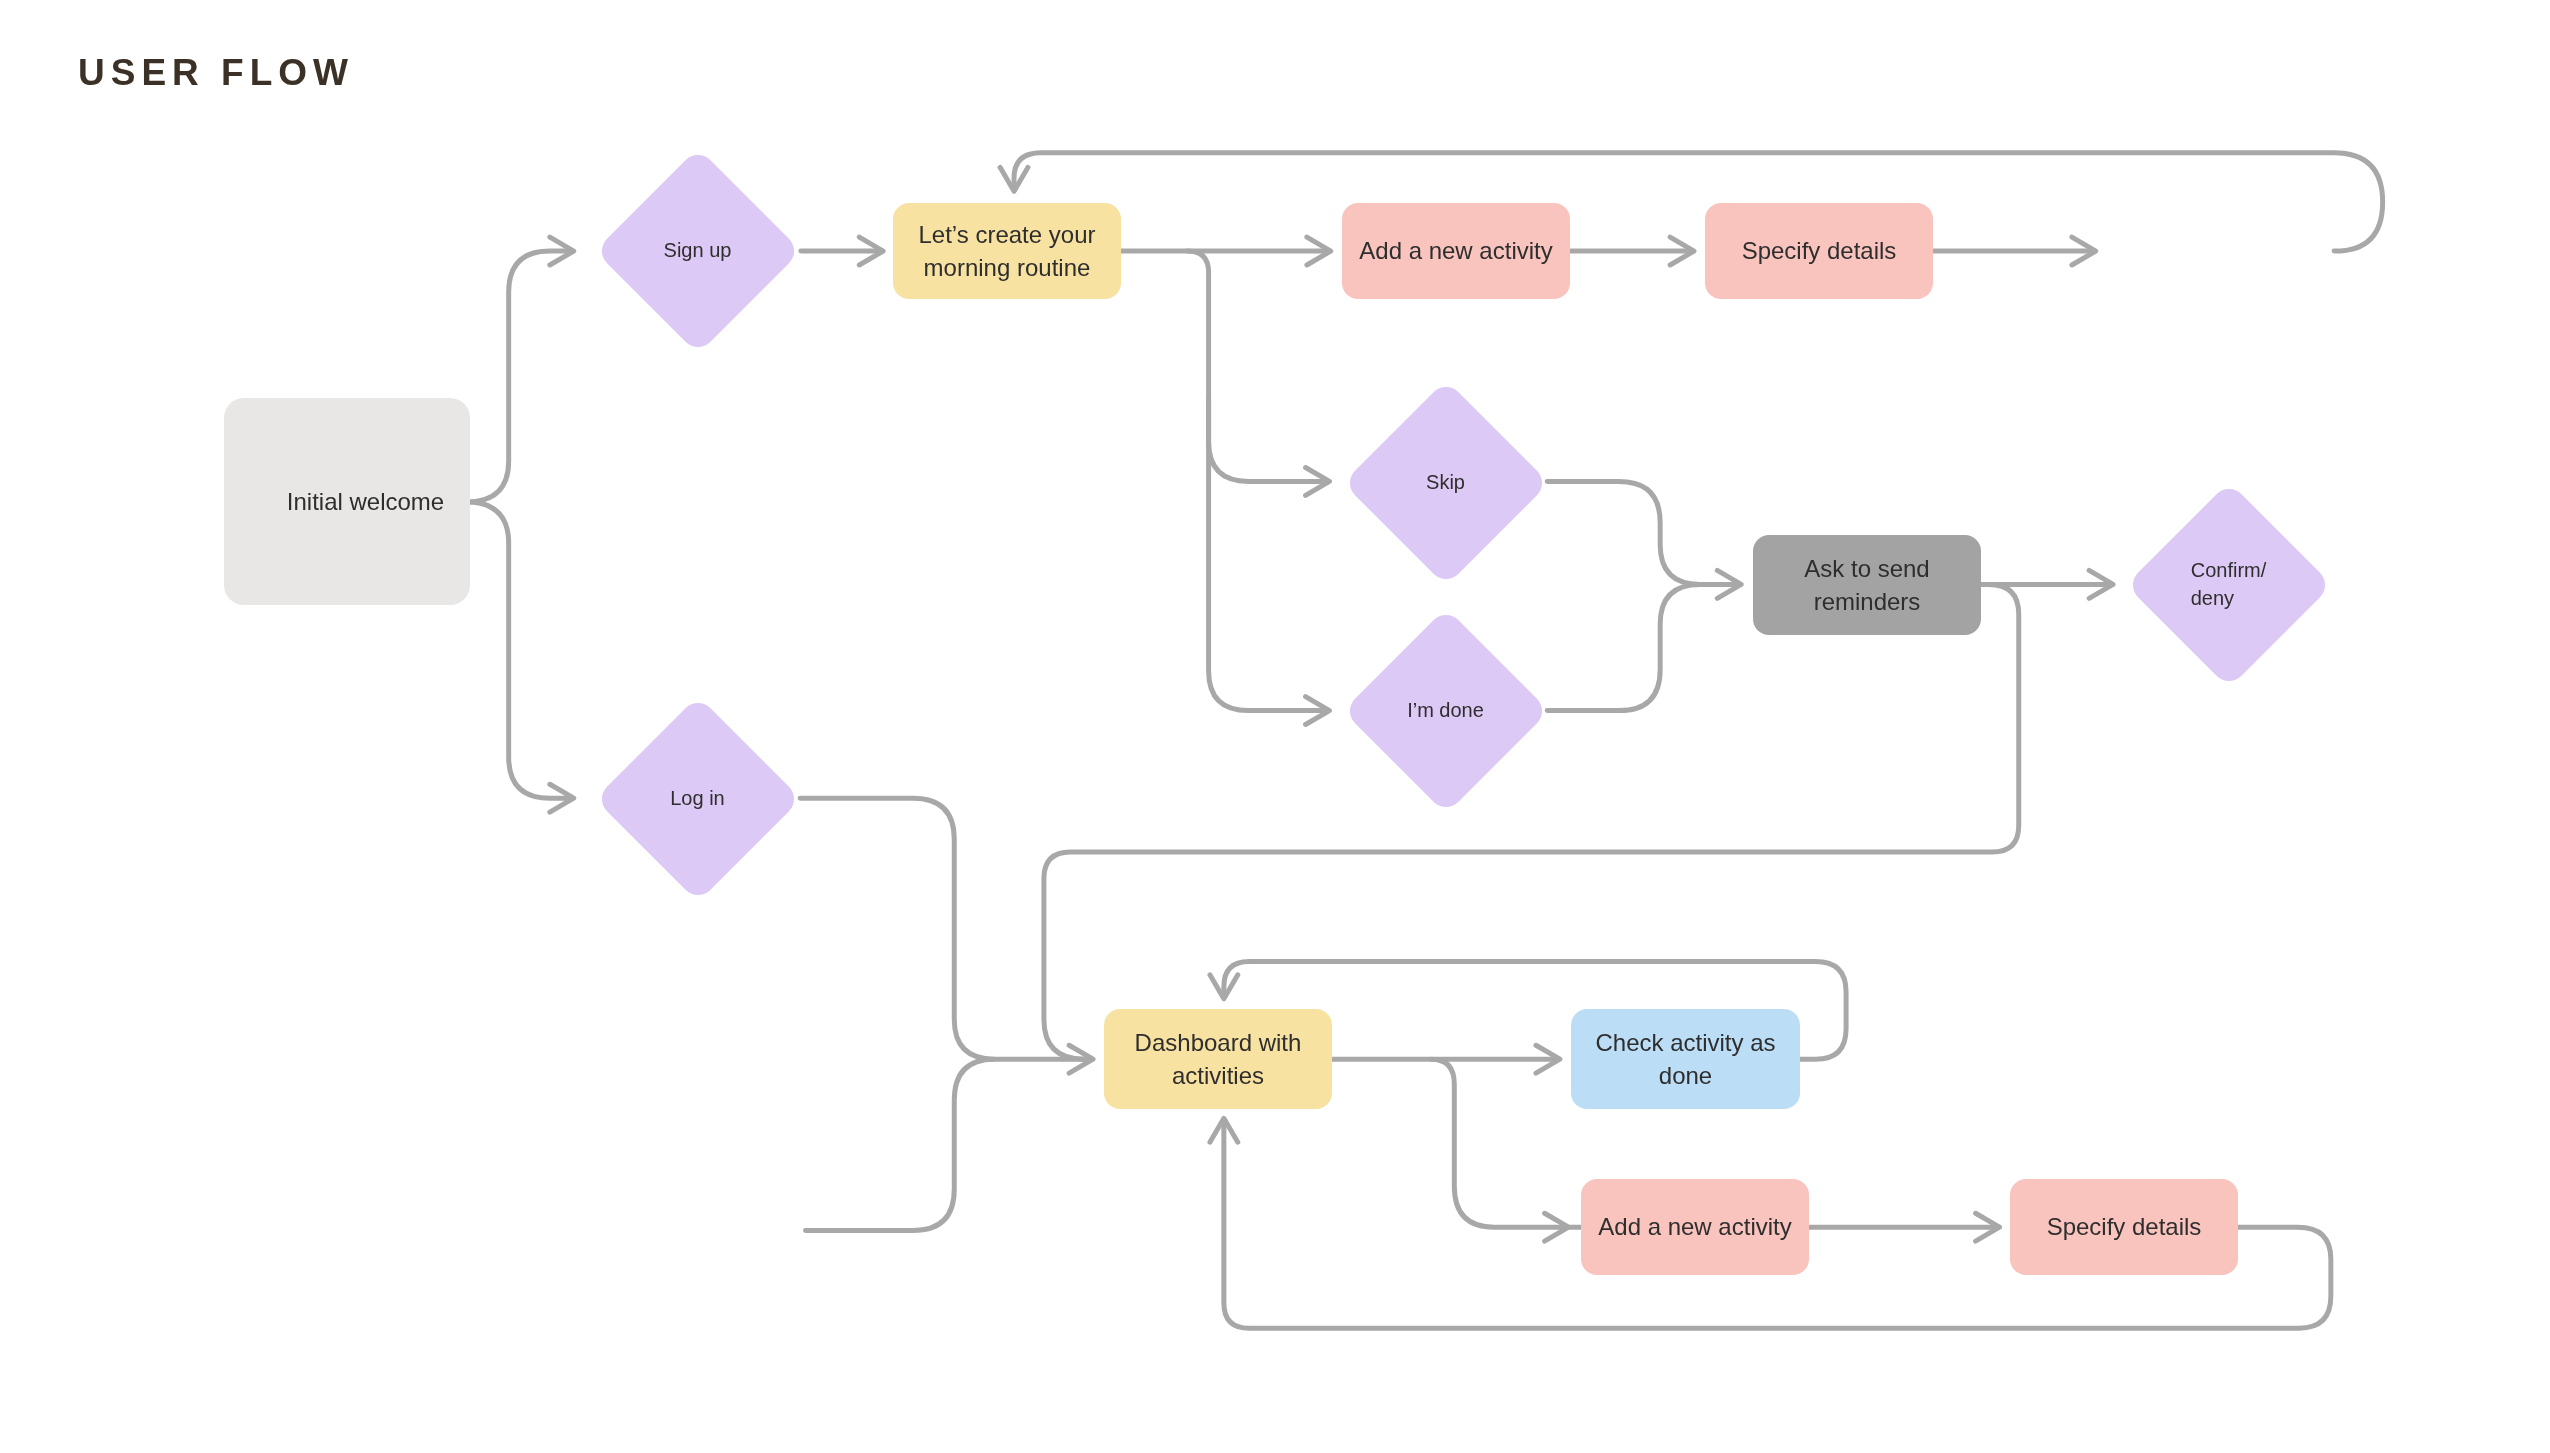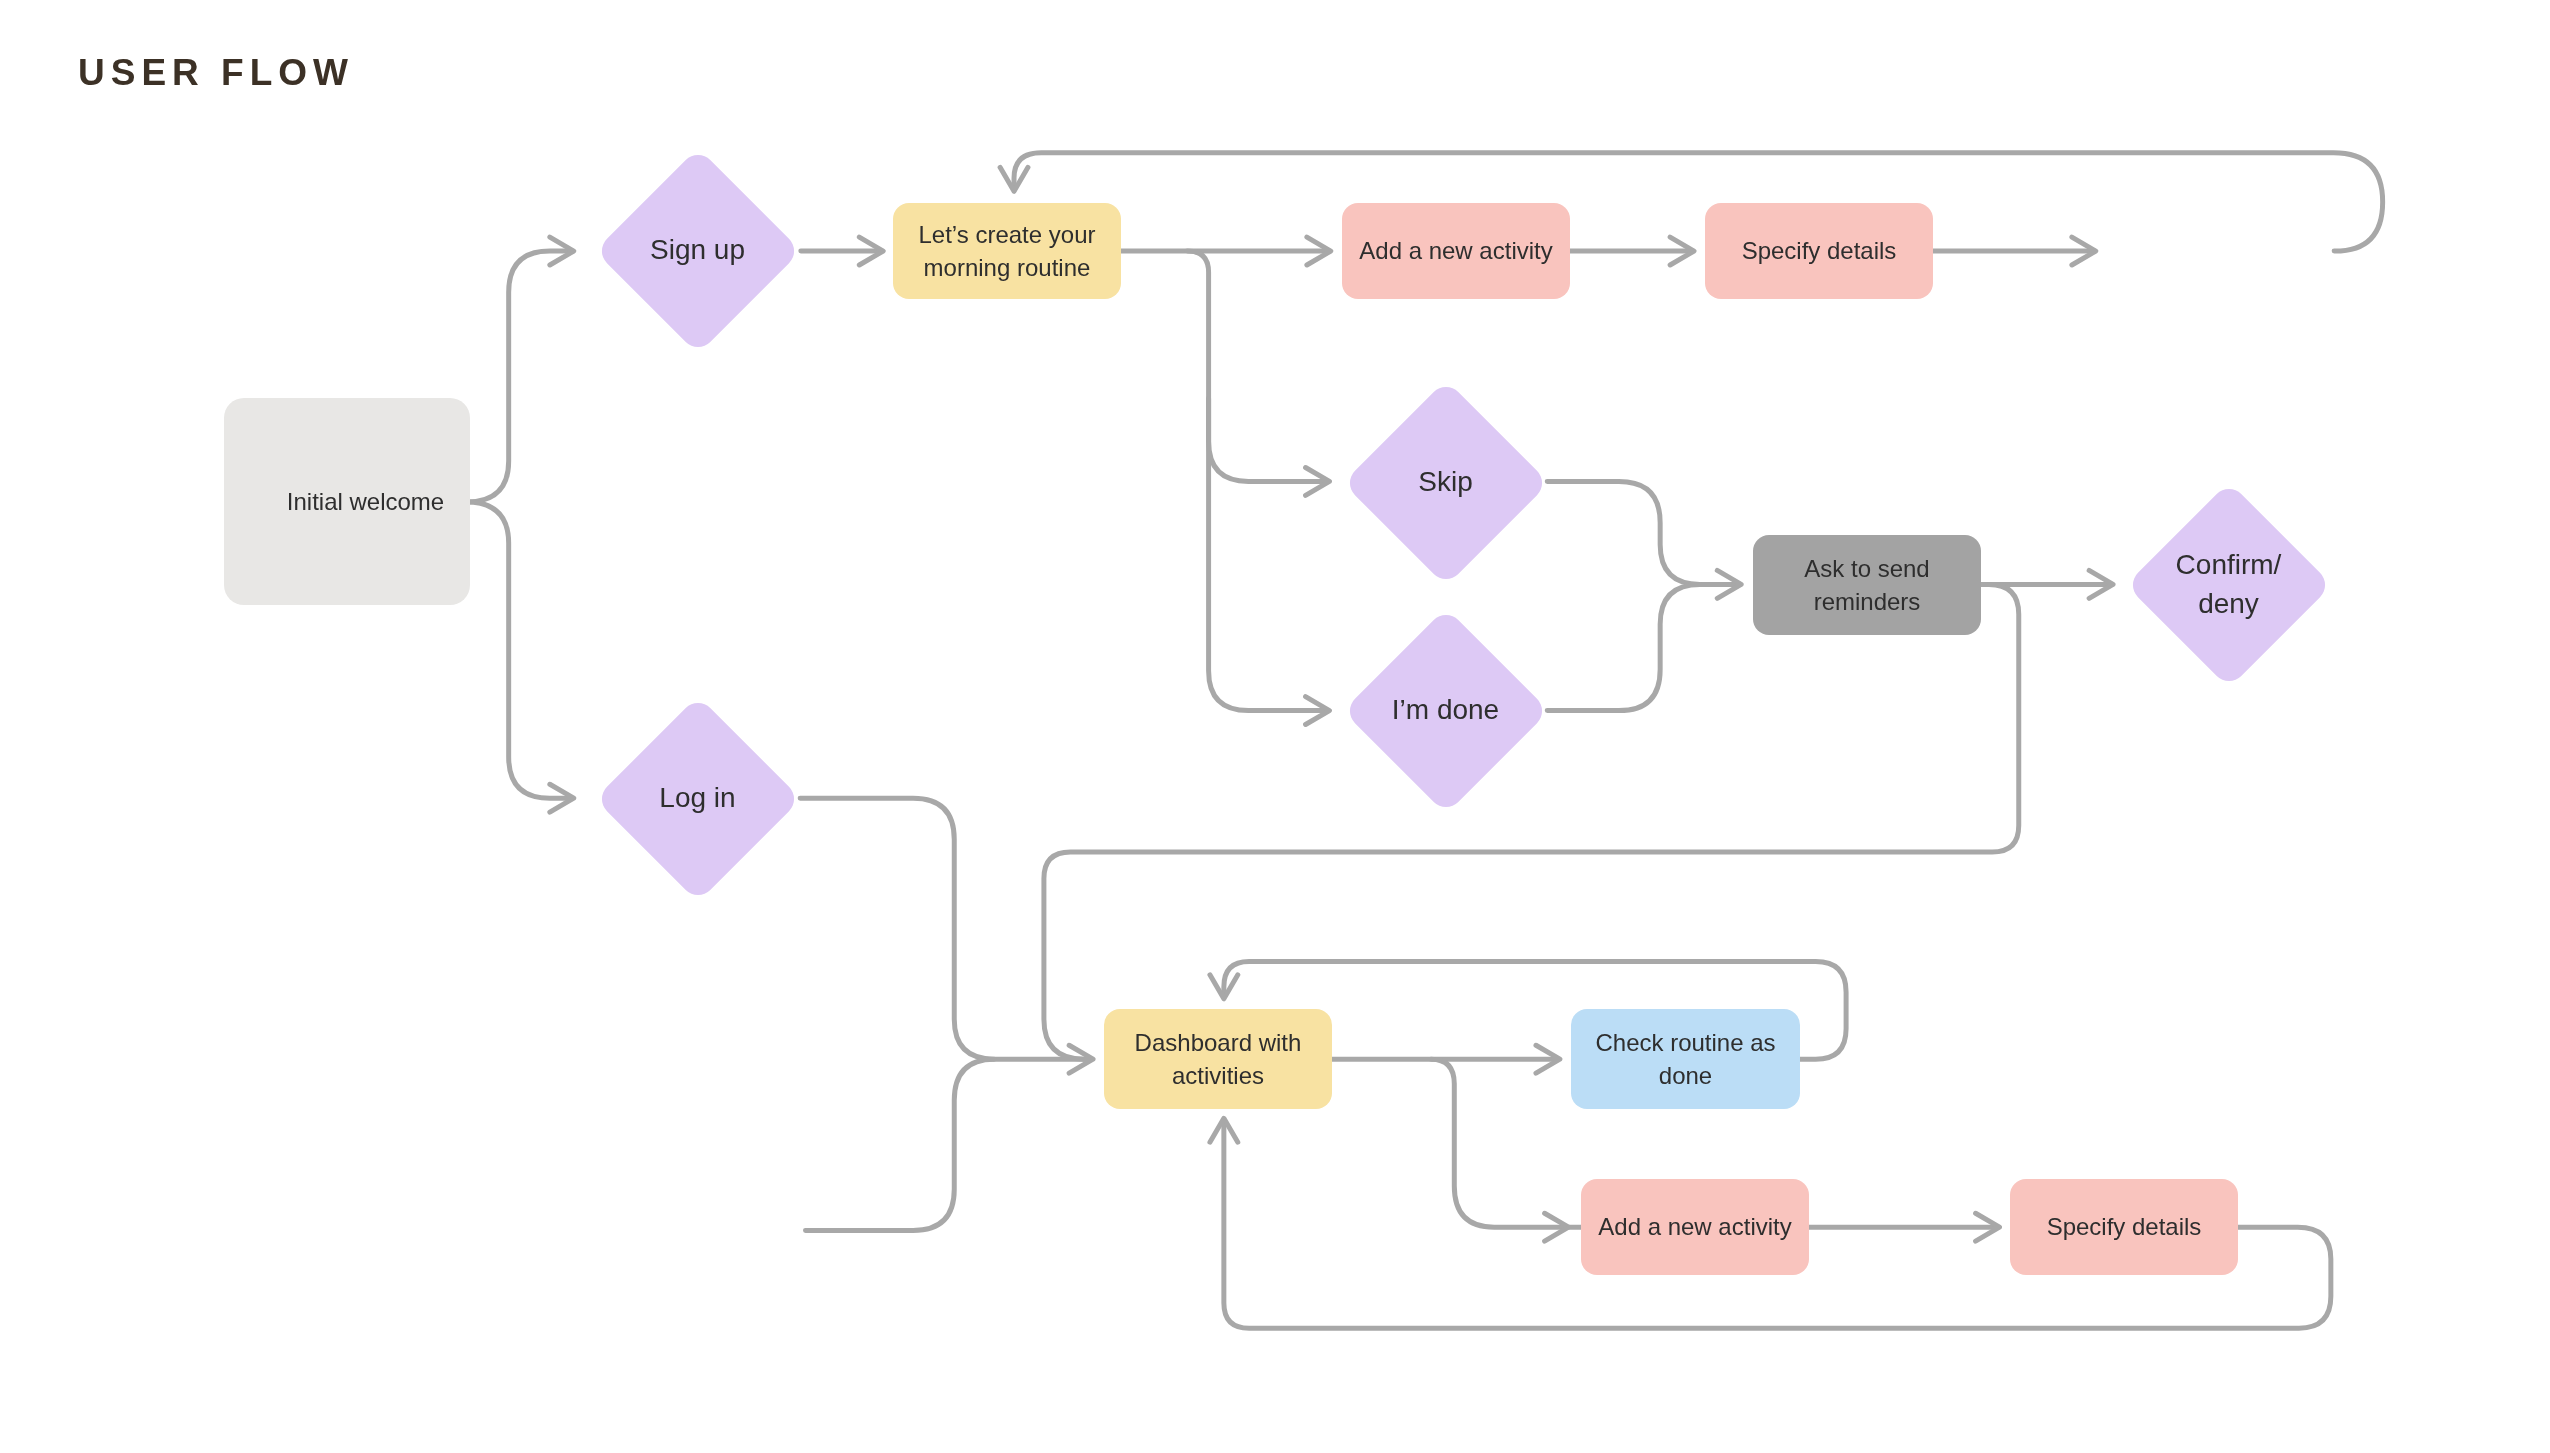--- a/index.html
+++ b/index.html
@@ -26,21 +26,21 @@
   }
   .node.square{border-radius:20px;padding-left:37px;}
   .dwrap{position:absolute;}
   .dshape{
     position:absolute;left:50%;top:50%;width:146px;height:146px;
     transform:translate(-50%,-50%) rotate(45deg);
     border-radius:17.3px;
   }
   .dlabel{
     position:absolute;inset:0;display:flex;align-items:center;justify-content:center;
-    text-align:center;font-size:28px;line-height:1.38;color:#2E2E2E;white-space:pre-line;
+    text-align:left;font-size:20px;line-height:1.38;color:#2E2E2E;white-space:pre-line;
   }
 </style>
 </head>
 <body>
 
 <div class="stage">
 
   <div class="page-title" style="color: rgb(60, 49, 38);">USER FLOW</div>
 
   <svg class="wires" viewBox="0 0 3840 2188">
@@ -109,21 +109,21 @@
   </div>
   <div class="node" style="left: 1753px; top: 535px; width: 228px; height: 100px; background: #a3a3a3;">
     <span>Ask to send
 reminders</span>
   </div>
   <div class="node" style="left: 1104px; top: 1009px; width: 228px; height: 100px; background: rgb(248, 226, 162);">
     <span>Dashboard with
 activities</span>
   </div>
   <div class="node" style="left: 1571px; top: 1009px; width: 229px; height: 100px; background: rgb(187, 221, 246);">
-    <span>Check routine as
+    <span>Check activity as
 done</span>
   </div>
   <div class="node" style="left: 1581px; top: 1179px; width: 228px; height: 96px; background: rgb(249, 196, 190);">
     <span>Add a new activity</span>
   </div>
   <div class="node" style="left: 2010px; top: 1179px; width: 228px; height: 96px; background: rgb(249, 196, 190);">
     <span>Specify details</span>
   </div>
 
 </div>

